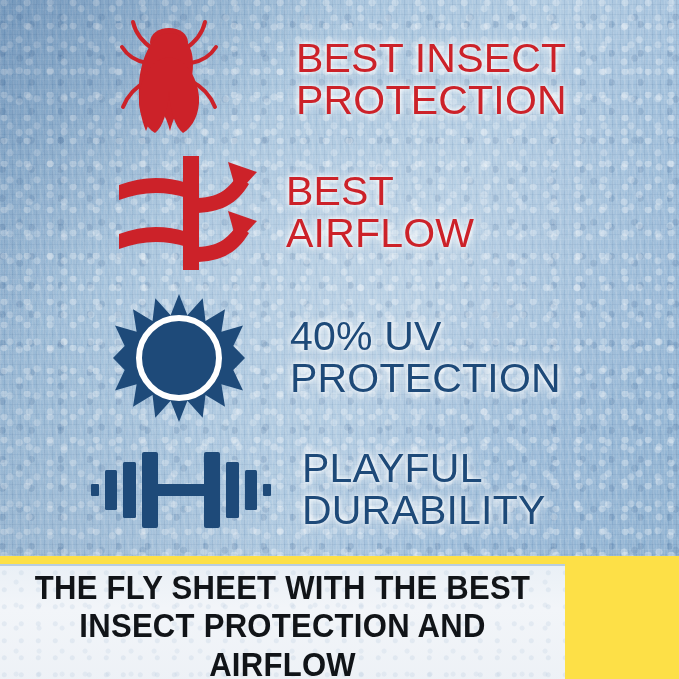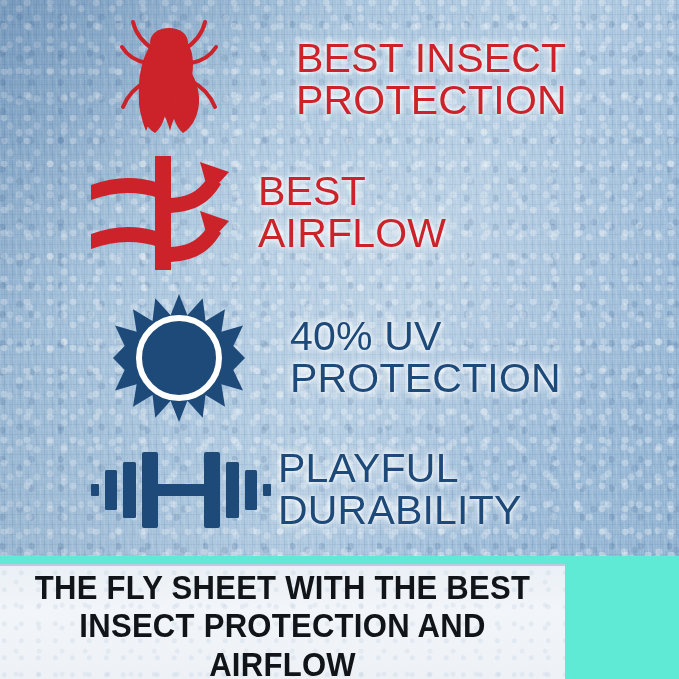--- a/index.html
+++ b/index.html
@@ -11,21 +11,21 @@
     overflow: hidden;
     font-family: "Liberation Sans", sans-serif;
     background: #a9c4de;
   }
 
   #poster {
     position: relative;
     width: 679px;
     height: 679px;
     overflow: hidden;
-    background: #5eead4;
+    background: #fde047;
   }
 
   
   .fabric {
     position: absolute;
     left: 0; top: 0;
     width: 679px;
     height: 556px;
     background-color: #a3c0da;
     background-image:
@@ -105,34 +105,34 @@
   .label.navy {
     color: #1e4a79;
     text-shadow:
       0 0 4px rgba(255,255,255,0.95),
       0 0 8px rgba(255,255,255,0.85),
       0 0 13px rgba(255,255,255,0.6);
   }
 
   
   #row-insect    { left: 108px; top: 16px;  width: 560px; height: 128px; }
-  #row-airflow   { left: 84px; top: 152px; width: 560px; height: 122px; }
+  #row-airflow   { left: 112px; top: 152px; width: 560px; height: 122px; }
   #row-uv        { left: 104px; top: 292px; width: 560px; height: 132px; }
   #row-durability{ left:  86px; top: 434px; width: 590px; height: 112px; }
 
   #row-insect    .icon-wrap { width: 122px; }
   #row-airflow   .icon-wrap { width: 158px; }
   #row-uv        .icon-wrap { width: 150px; }
   #row-durability.feature   { align-items: center; }
   #row-durability .icon-wrap { width: 190px; }
 
   #row-insect    .label { font-size: 41px; margin-left: 66px; }
   #row-airflow   .label { font-size: 41px; margin-left: 16px; }
   #row-uv        .label { font-size: 41px; margin-left: 36px; }
-  #row-durability .label{ font-size: 41px; margin-left: 2px; }
+  #row-durability .label{ font-size: 41px; margin-left: 26px; }
 
   
   .banner {
     position: absolute;
     left: 0; top: 564px;
     width: 565px;
     height: 123px;
     background: linear-gradient(180deg, #eaf0f6 0%, #f2f5f9 35%, #edf1f6 100%);
     border-top: 2px solid #b9cde0;
     display: flex;

